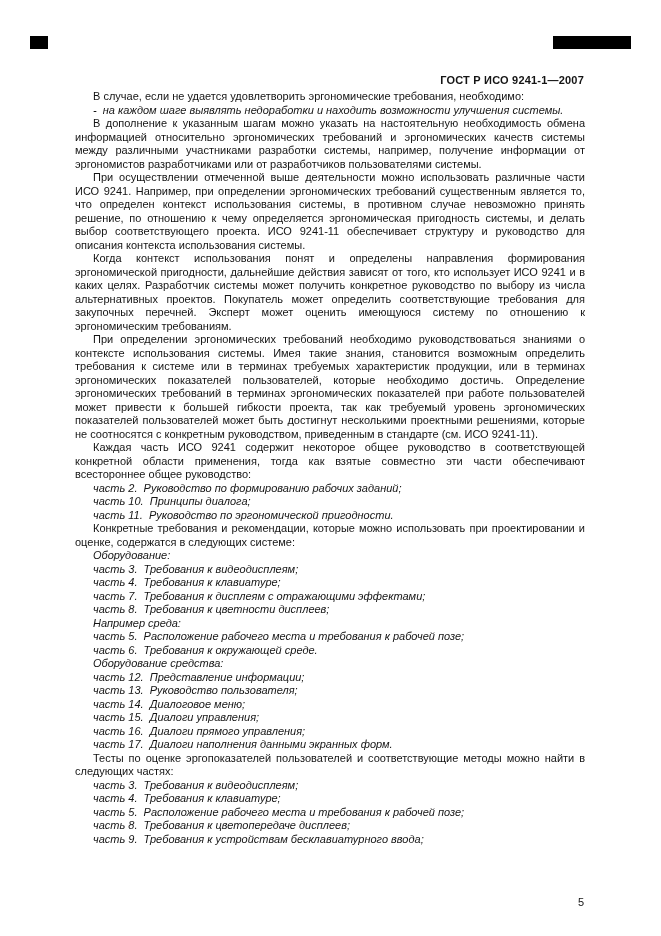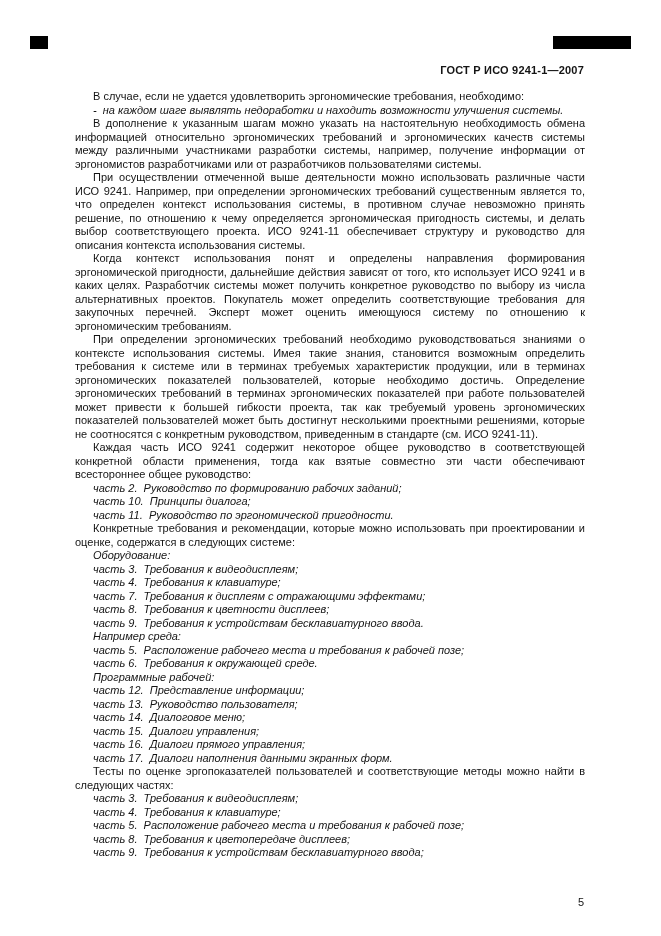--- a/index.html
+++ b/index.html
@@ -12,21 +12,21 @@
     font-family: "Liberation Sans", sans-serif;
     color: #141414;
     overflow: hidden;
     margin: 0 auto;
   }
   .scan-mark { position: absolute; top: 36px; height: 13px; background: #000; }
   .scan-mark.left  { left: 30px;  width: 18px; }
   .scan-mark.right { left: 553px; width: 78px; }
   .doc-header {
     position: absolute;
-    top: 64px;
+    top: 74px;
     right: 77px;
     font-size: 11px;
     font-weight: bold;
     letter-spacing: 0.2px;
     white-space: nowrap;
   }
   .doc-body {
     position: absolute;
     left: 75px;
     top: 90px;
@@ -71,25 +71,24 @@
     <p class="para">Каждая часть ИСО 9241 содержит некоторое общее руководство в соответствующей конкретной области применения, тогда как взятые совместно эти части обеспечивают всестороннее общее руководство:</p>
     <p class="item">часть 2.  Руководство по формированию рабочих заданий;</p>
     <p class="item">часть 10.  Принципы диалога;</p>
     <p class="item">часть 11.  Руководство по эргономической пригодности.</p>
     <p class="para">Конкретные требования и рекомендации, которые можно использовать при проектировании и оценке, содержатся в следующих системе:</p>
     <p class="item">Оборудование:</p>
     <p class="item">часть 3.  Требования к видеодисплеям;</p>
     <p class="item">часть 4.  Требования к клавиатуре;</p>
     <p class="item">часть 7.  Требования к дисплеям с отражающими эффектами;</p>
     <p class="item">часть 8.  Требования к цветности дисплеев;</p>
-    <p class="item">часть 9.  Требования к устройствам бесклавиатурного ввода.</p>
     <p class="item">Например среда:</p>
     <p class="item">часть 5.  Расположение рабочего места и требования к рабочей позе;</p>
     <p class="item">часть 6.  Требования к окружающей среде.</p>
-    <p class="item">Программные рабочей:</p>
+    <p class="item">Оборудование средства:</p>
     <p class="item">часть 12.  Представление информации;</p>
     <p class="item">часть 13.  Руководство пользователя;</p>
     <p class="item">часть 14.  Диалоговое меню;</p>
     <p class="item">часть 15.  Диалоги управления;</p>
     <p class="item">часть 16.  Диалоги прямого управления;</p>
     <p class="item">часть 17.  Диалоги наполнения данными экранных форм.</p>
     <p class="para">Тесты по оценке эргопоказателей пользователей и соответствующие методы можно найти в следующих частях:</p>
     <p class="item">часть 3.  Требования к видеодисплеям;</p>
     <p class="item">часть 4.  Требования к клавиатуре;</p>
     <p class="item">часть 5.  Расположение рабочего места и требования к рабочей позе;</p>

